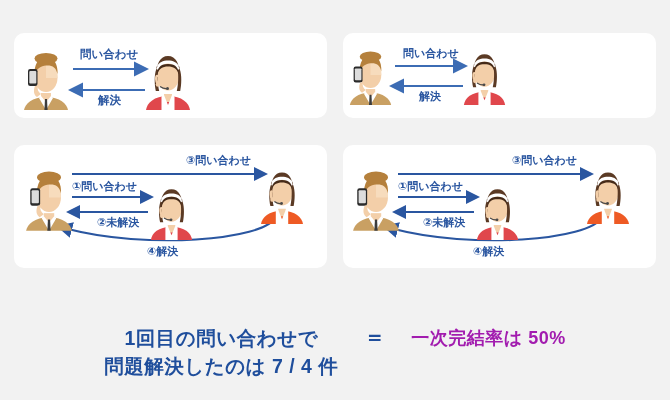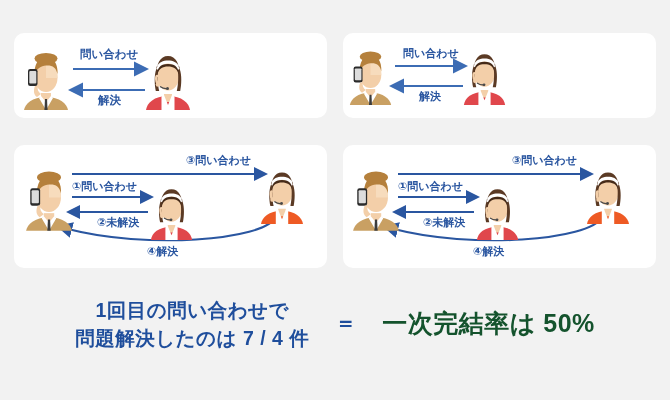--- a/index.html
+++ b/index.html
@@ -54,31 +54,32 @@
     justify-content: center;
     gap: 26px;
   }
   .sum-left {
     text-align: center;
     color: #1f4e9c;
     font-weight: bold;
     font-size: 19.5px;
     line-height: 1.45;
     letter-spacing: 0.5px;
+    margin-top: 28px;
   }
   .sum-eq {
     color: #1f4e9c;
     font-weight: bold;
     font-size: 21px;
     padding-bottom: 2px;
   }
   .sum-right {
-    color: #14532d;
+    color: #a21caf;
     font-weight: bold;
-    font-size: 25px;
+    font-size: 18px;
     letter-spacing: 0.5px;
     white-space: nowrap;
     padding-bottom: 1px;
   }
 </style>
 </head>
 <body>
 
 <div class="stage">
 

